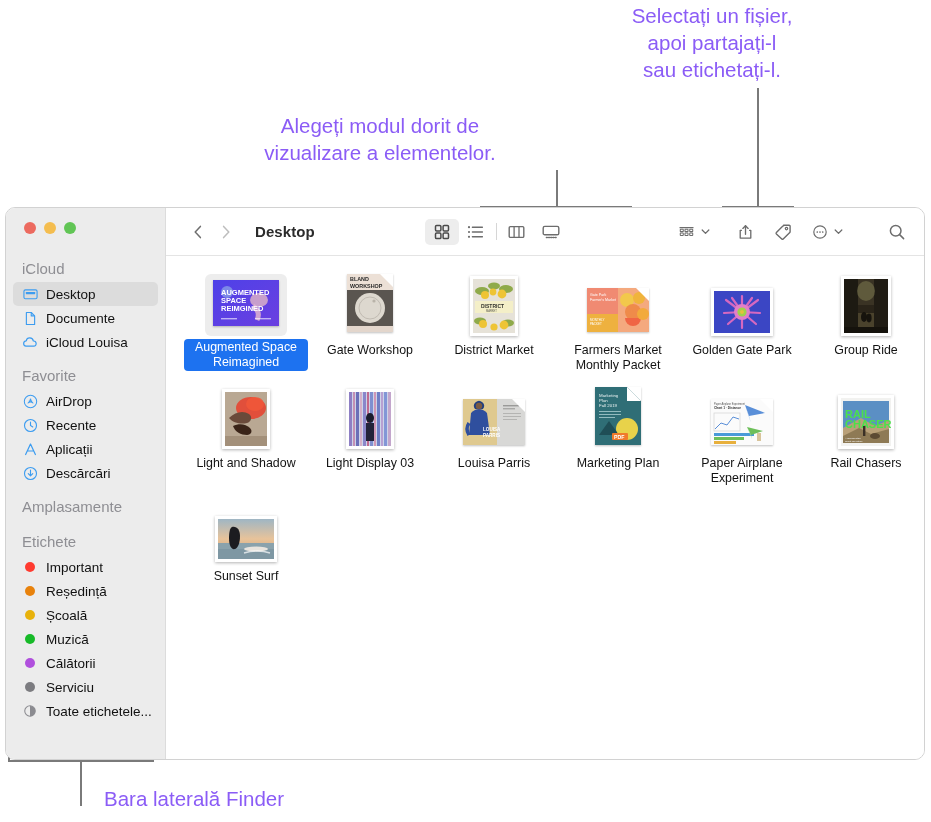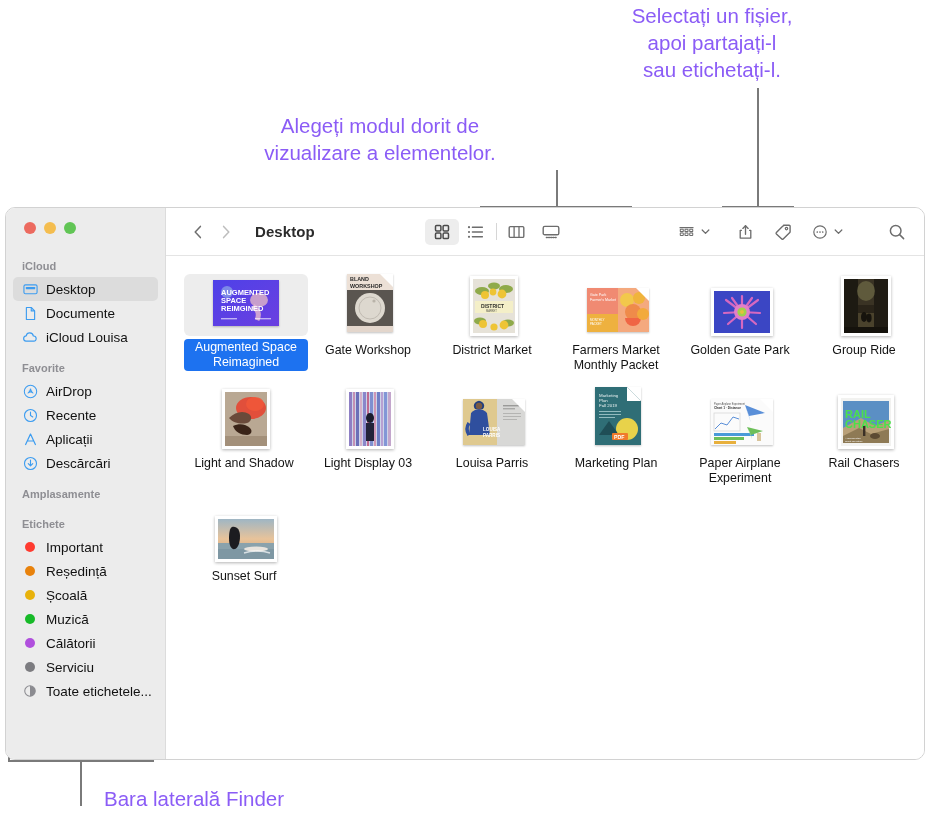--- a/index.html
+++ b/index.html
@@ -63,24 +63,24 @@
     display: flex;
     gap: 8px;
     padding: 0 0 26px 18px;
   }
   .tl { width: 12px; height: 12px; border-radius: 50%; }
   .tl-red { background: #ec6a5f; }
   .tl-yellow { background: #f4bd4f; }
   .tl-green { background: #61c555; }
 
   .sb-header {
-    font-size: 11px;
+    font-size: 15px;
     color: #8e8e93;
     padding: 0 0 5px 16px;
-    font-weight: 700;
+    font-weight: 400;
   }
   .sb-section { margin-bottom: 13px; }
   .sb-item {
     display: flex;
     align-items: center;
     height: 24px;
     margin: 0 7px;
     padding-left: 9px;
     border-radius: 5px;
     font-size: 13.5px;
@@ -161,20 +161,21 @@
   }
   #file-grid {
     display: grid;
     grid-template-columns: repeat(6, 124px);
     row-gap: 14px;
   }
   .file-item {
     width: 124px;
     display: flex;
     flex-direction: column;
+    align-items: center;
   }
   .thumb-box {
     height: 62px;
     display: flex;
     align-items: flex-end;
     justify-content: center;
     margin-bottom: 7px;
   }
   .file-item.selected .thumb-box {
     background: #ededed;

